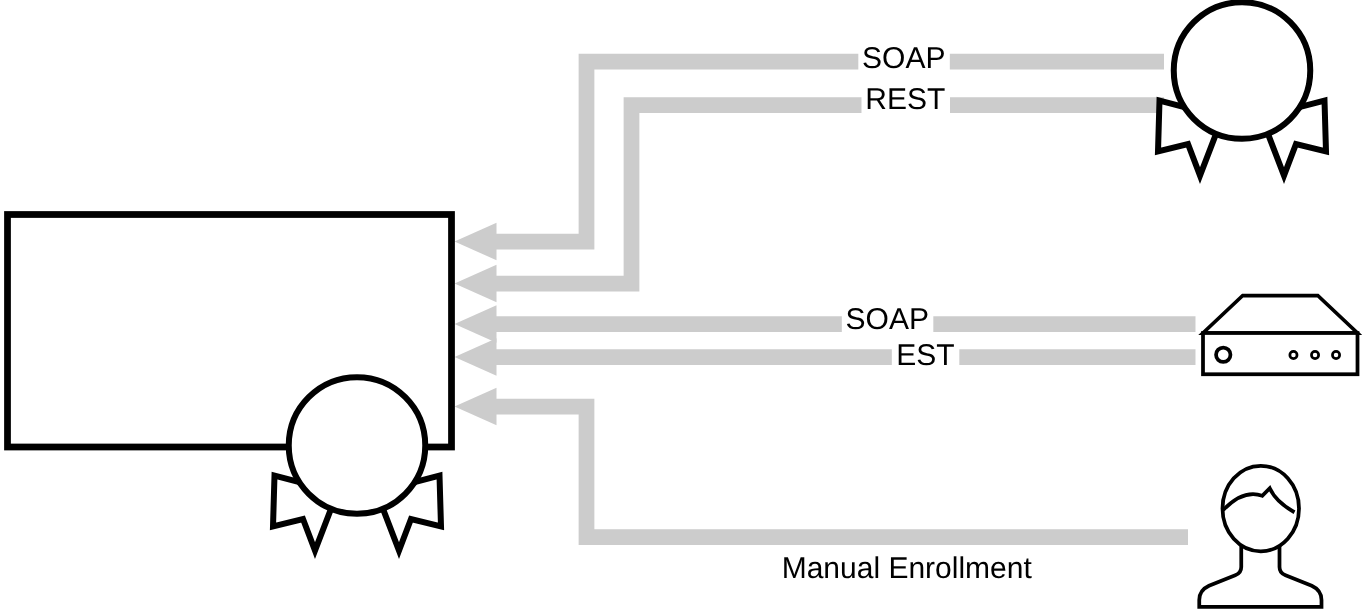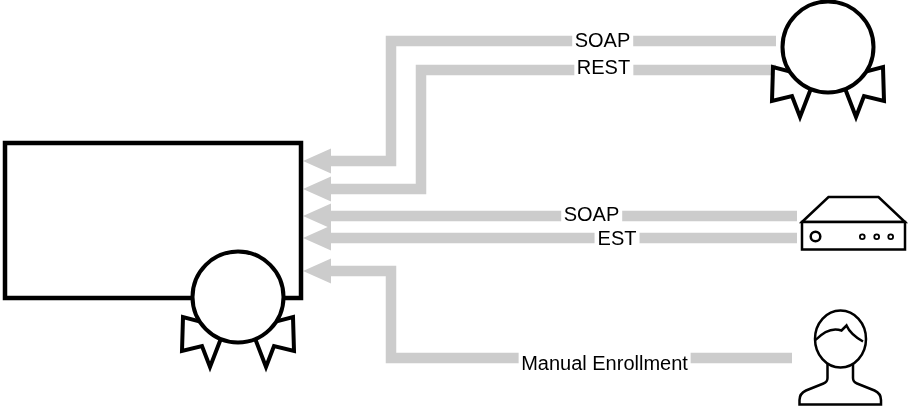--- a/index.html
+++ b/index.html
@@ -90,15 +90,15 @@
       <path class="shape stroke-thin" d="M 827.5 362 L 827.5 378 Q 827.5 382 823.5 383.5 L 806 390.5 Q 799.5 393.5 799.5 400 L 799.5 404.5 L 881 404.5 L 881 400 Q 881 393.5 874.5 390.5 L 857 383.5 Q 853 382 853 378 L 853 362 Z"></path>
       <ellipse class="shape stroke-thin" cx="840.5" cy="339" rx="25.5" ry="28.5"></ellipse>
       <path class="line-only stroke-thin" d="M 815.5 340 Q 829 326 841.5 330.5 L 846.5 325.5 Q 850.5 334.5 863 341.5"></path>
     </g>
   </svg>
 
   <div class="label" style="left:602.5px;top:39.5px">SOAP</div>
   <div class="label" style="left:603.5px;top:66.5px">REST</div>
   <div class="label" style="left:591.5px;top:214px">SOAP</div>
   <div class="label" style="left:617px;top:237.5px">EST</div>
-  <div class="label" style="left:604.5px;top:363px">Manual Enrollment</div>
+  <div class="label" style="left:604.5px;top:380px">Manual Enrollment</div>
 
 </div>
 
 </body></html>

